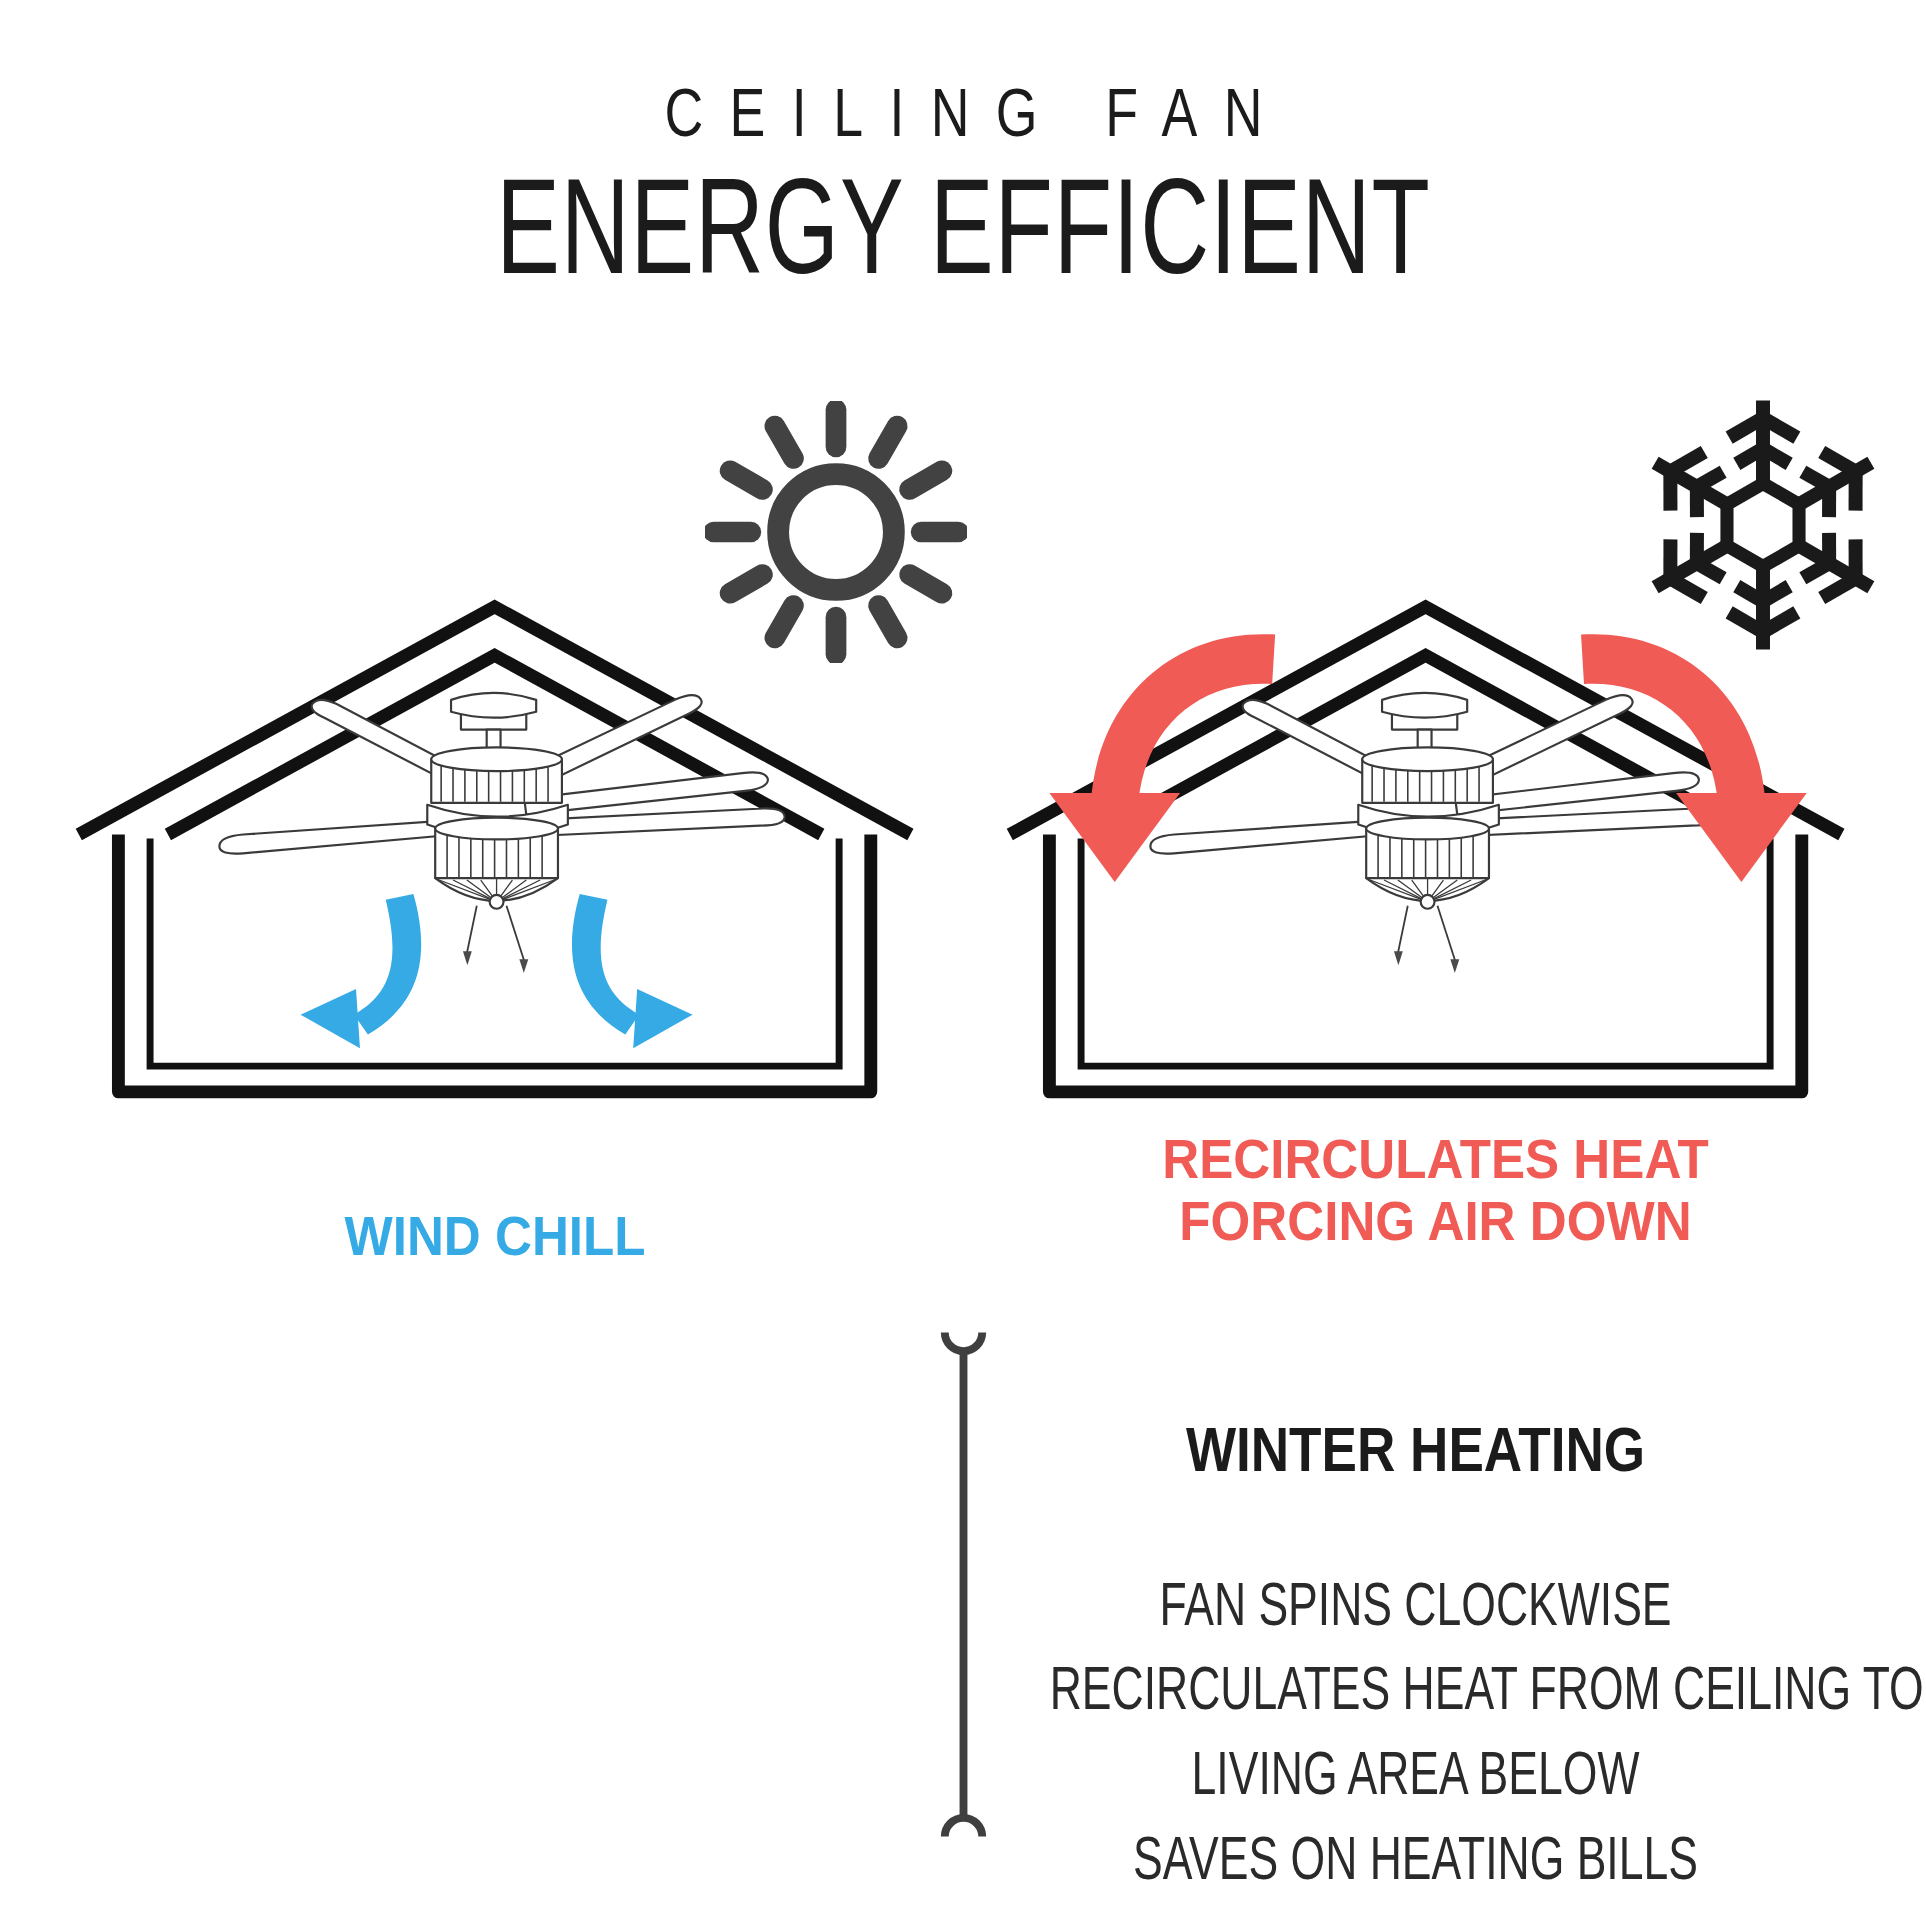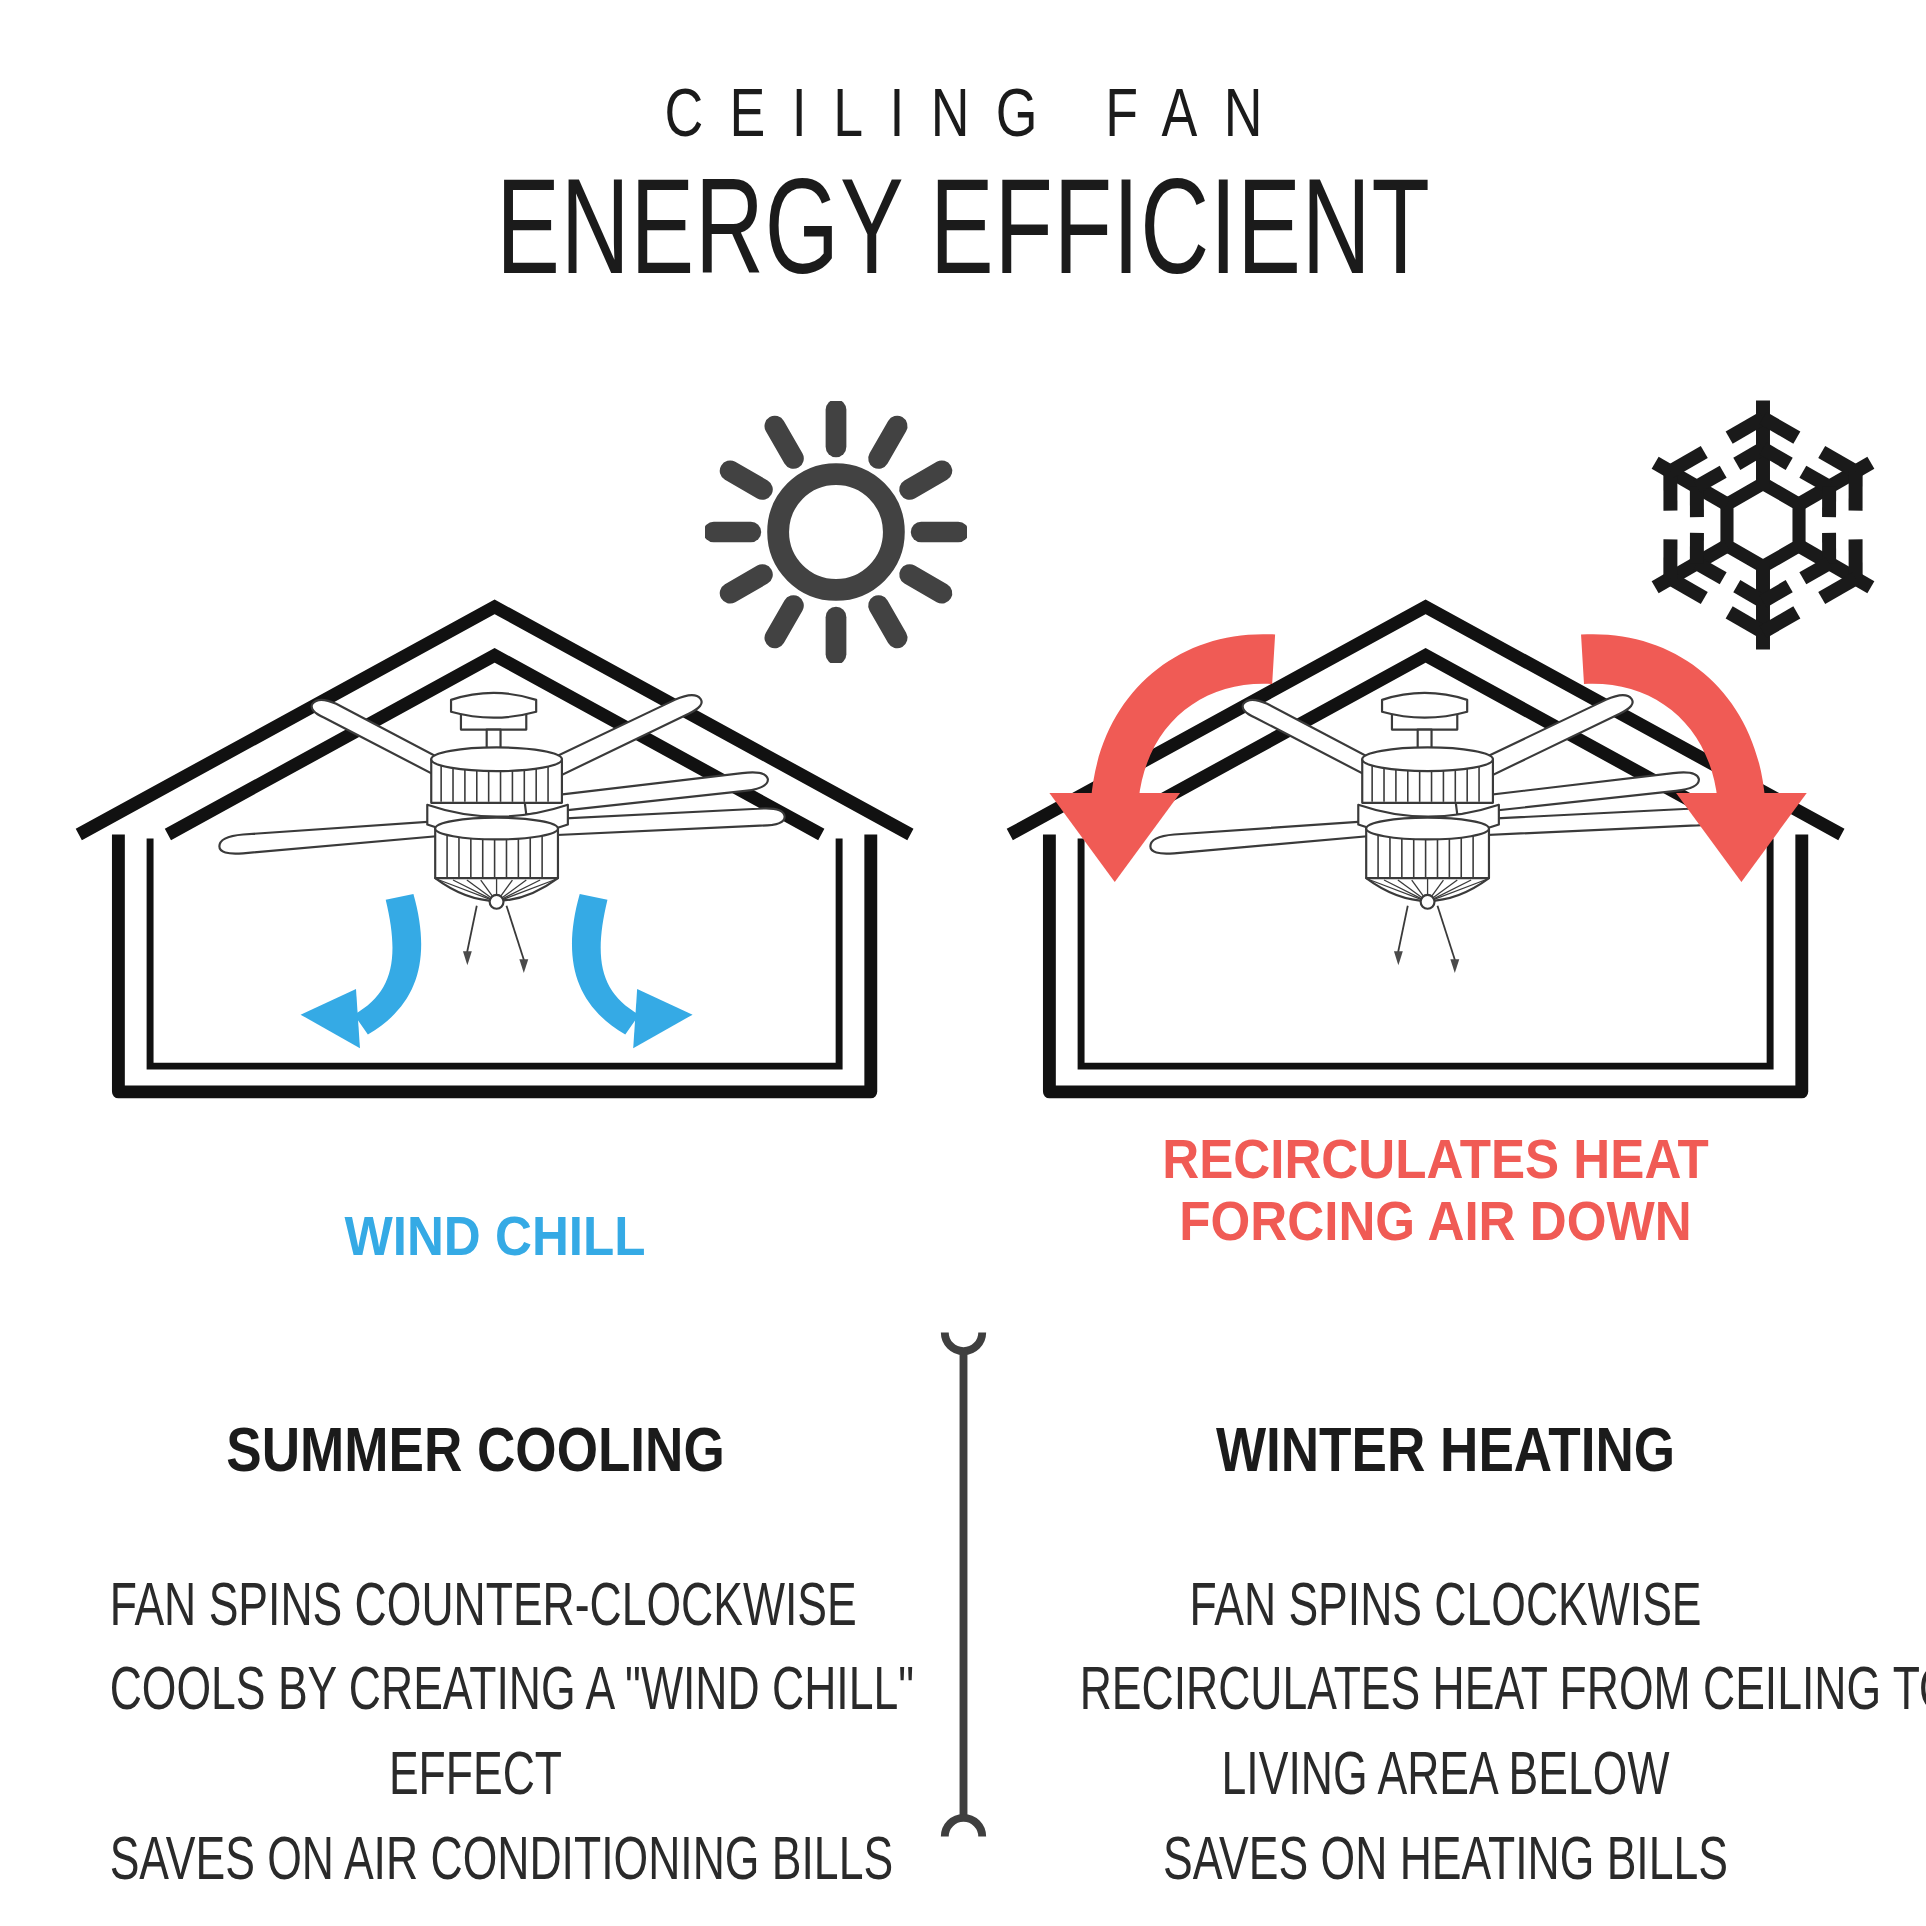--- a/index.html
+++ b/index.html
@@ -83,21 +83,21 @@
   }
   #recirculate-label {
     left: 1079px; top: 1129px; width: 713px;
     font-size: 55px;
     color: #F05B55;
   }
 
   
   .col { position: absolute; top: 1416px; width: 871px; }
   #col-summer { left: 40px; }
-  #col-winter { left: 1010px; }
+  #col-winter { left: 980px; }
   .col-title {
     text-align: center;
     font-family: "Liberation Sans", sans-serif;
     font-size: 59px;
     font-weight: bold;
     letter-spacing: 0px;
     color: #1b1b1b;
     transform: scaleX(0.90) scaleY(1.06);
     transform-origin: 50% 50%;
     white-space: nowrap;
@@ -397,29 +397,20 @@
   <div id="divider">
     <svg viewBox="0 0 66 520" width="65" height="515" aria-hidden="true">
       <g fill="none" stroke="#3f3f3f" stroke-width="8" stroke-linecap="butt">
         <path d="M 14 4 A 19 19 0 0 0 52 4"></path>
         <line x1="33" y1="20" x2="33" y2="498"></line>
         <path d="M 14 516 A 19 19 0 0 1 52 516"></path>
       </g>
     </svg>
   </div>
 
-  <div class="col" id="col-summer">
-    <div class="col-title">SUMMER COOLING</div>
-    <div class="col-body">
-      <span class="line">FAN SPINS COUNTER-CLOCKWISE</span>
-      <span class="line">COOLS BY CREATING A "WIND CHILL"</span>
-      <span class="line">EFFECT</span>
-      <span class="line">SAVES ON AIR CONDITIONING BILLS</span>
-    </div>
-  </div>
 
   <div class="col" id="col-winter">
     <div class="col-title">WINTER HEATING</div>
     <div class="col-body">
       <span class="line">FAN SPINS CLOCKWISE</span>
       <span class="line">RECIRCULATES HEAT FROM CEILING TO</span>
       <span class="line">LIVING AREA BELOW</span>
       <span class="line">SAVES ON HEATING BILLS</span>
     </div>
   </div>

